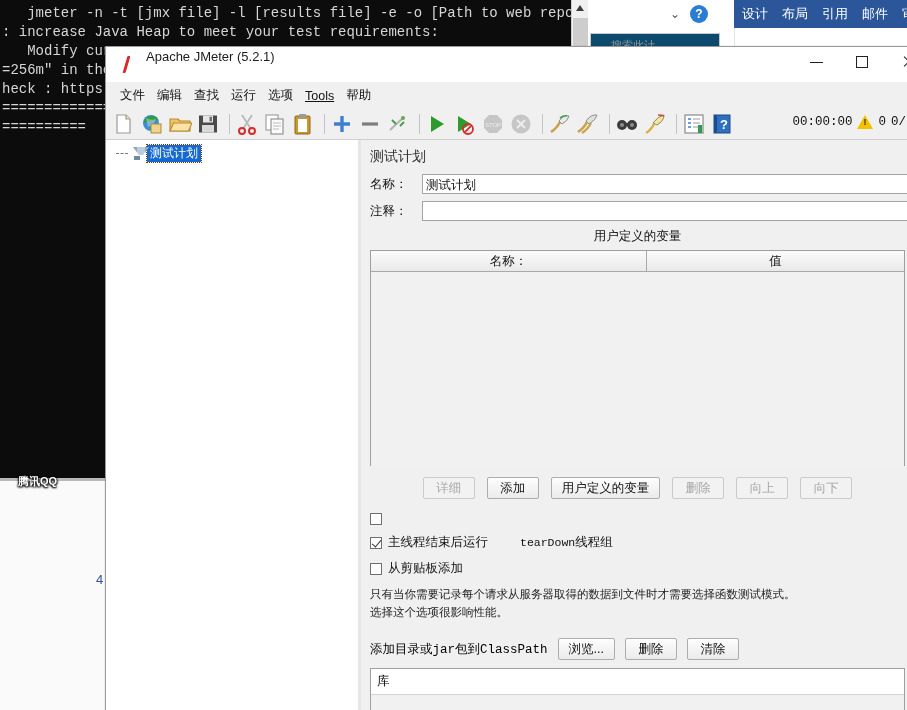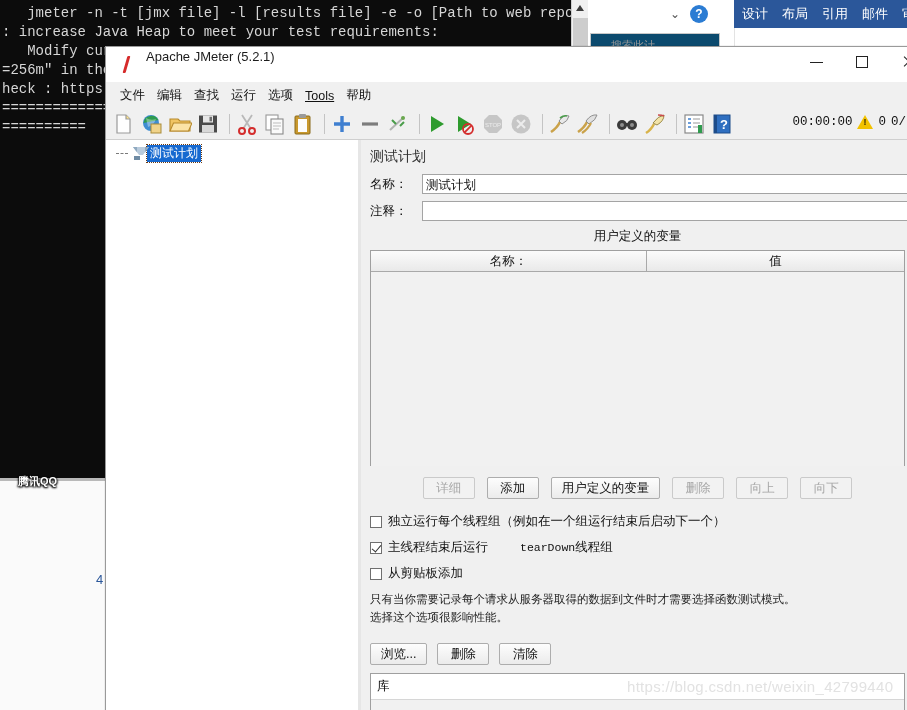--- a/index.html
+++ b/index.html
@@ -557,48 +557,47 @@
           <div class="btn disabled">详细</div>
           <div class="btn">添加</div>
           <div class="btn">用户定义的变量</div>
           <div class="btn disabled">删除</div>
           <div class="btn disabled">向上</div>
           <div class="btn disabled">向下</div>
         </div>
 
         <div class="chk-row">
           <span class="chk"></span>
-          <span>独立运行每个线程组（例如在一个组运行结束后启动下一个）</span>
         </div>
 
         <div class="chk-row">
           <span class="chk on"></span>
           <span>主线程结束后运行 </span>
           <span class="mono">tearDown</span>
           <span>线程组</span>
         </div>
 
         <div class="chk-row">
           <span class="chk"></span>
           <span>从剪贴板添加</span>
         </div>
 
         <div class="note">只有当你需要记录每个请求从服务器取得的数据到文件时才需要选择函数测试模式。</div>
         <div class="note">选择这个选项很影响性能。</div>
 
         <div class="cp-row">
+          <span class="cp-label"><span>添加目录或</span><span class="m">jar</span><span>包到</span><span class="m">ClassPath</span></span>
           <span class="btn">浏览...</span>
           <span class="btn">删除</span>
           <span class="btn">清除</span>
         </div>
 
         <div class="lib-box">
           <div class="lib-head">库</div>
           <div class="lib-body"></div>
         </div>
 
       </div>
     </div>
   </div>
 
-  <div class="watermark">https://blog.csdn.net/weixin_42799440</div>
 
 </div>
 
 </body></html>

